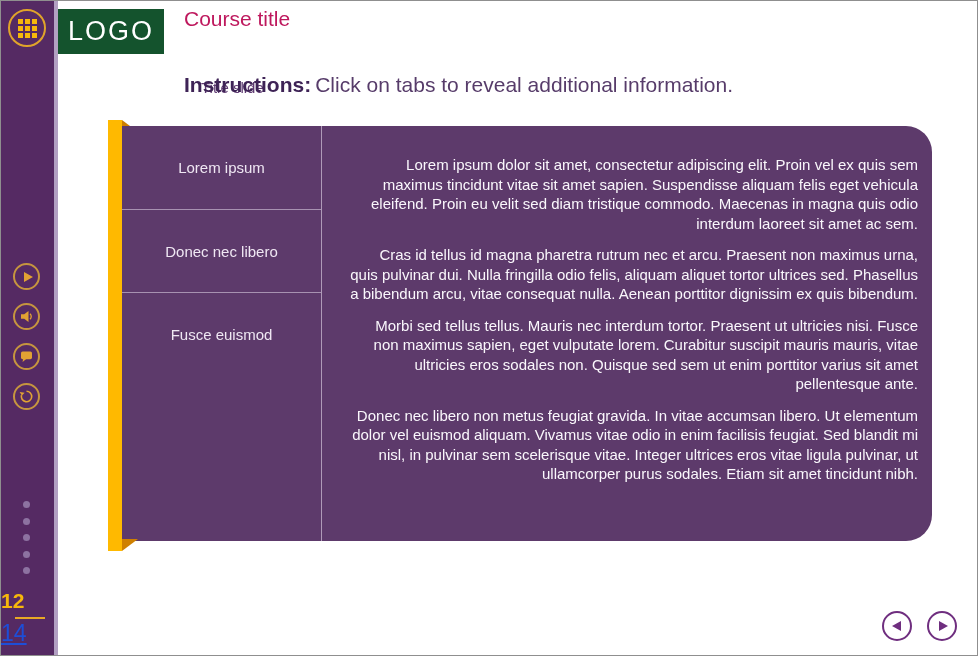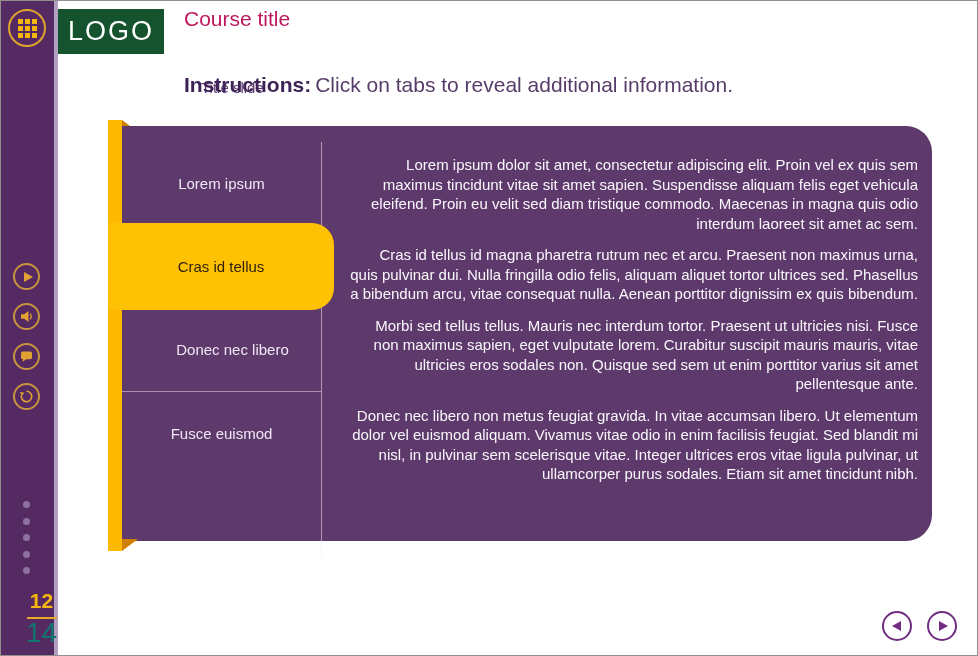--- a/index.html
+++ b/index.html
@@ -18,44 +18,44 @@
 
   .ctrl{position:absolute;left:12px;width:27px;height:27px;border:2px solid #c6953f;border-radius:50%;
         box-sizing:border-box;display:flex;align-items:center;justify-content:center;cursor:pointer;background:transparent;padding:0;}
   .ctrl.play{top:262px;} .ctrl.audio{top:302px;} .ctrl.comment{top:342px;} .ctrl.replay{top:382px;}
   .tri-play{width:0;height:0;border-left:9px solid #e2a233;border-top:5.5px solid transparent;
             border-bottom:5.5px solid transparent;margin-left:3px;}
 
   .dots{position:absolute;left:22px;top:500px;display:flex;flex-direction:column;gap:9.5px;}
   .dot{width:7px;height:7px;border-radius:50%;background:#8d72a1;}
 
-  .pager{position:absolute;left:12px;top:588px;width:57px;text-align:center;}
+  .pager{position:absolute;left:0;top:588px;width:57px;}
   .pager .cur{color:#f6b70b;font-size:21px;font-weight:bold;line-height:24px;}
   .pager .rule{width:30px;height:2px;background:#e8a825;margin:4px auto 3px auto;}
-  .pager .tot{color:#0f766e;font-size:28px;line-height:22px;}
+  .pager .tot{color:#1d4ed8;font-size:23px;line-height:22px;text-decoration:underline;}
 
   
   .logo-box{position:absolute;left:57px;top:8px;width:106px;height:45px;background:#14532d;
             display:flex;align-items:center;justify-content:center;}
   .logo-box span{color:#ffffff;font-size:27px;letter-spacing:2px;}
   .title{position:absolute;left:183px;top:6px;font-size:21px;color:#be185d;}
   .subtitle{position:absolute;left:200px;top:33px;font-size:15px;color:#5f3a72;margin-top:45px;}
   .instructions{position:absolute;left:183px;top:72px;font-size:21px;color:#573c6a;}
   .instructions b{color:#3e2356;margin-right:4px;}
 
   
   .ribbon{position:absolute;left:107px;top:119px;width:14px;height:431px;background:#ffb900;z-index:2;}
   .fold-top{position:absolute;left:121px;top:119px;width:0;height:0;
             border-left:8px solid #cf8000;border-top:6px solid transparent;z-index:2;}
   .fold-bottom{position:absolute;left:121px;top:538px;width:0;height:0;
             border-top:12px solid #cf8000;border-right:16px solid transparent;z-index:2;}
 
   .panel{position:absolute;left:121px;top:125px;width:810px;height:415px;background:#5d3a6b;
          border-radius:0 26px 26px 0;}
-  .tab-col{position:absolute;left:0;top:16px;width:200px;height:415px;box-sizing:border-box;
+  .tab-col{position:absolute;left:0;top:0;width:200px;height:415px;box-sizing:border-box;
            border-right:1px solid rgba(242,233,248,0.55);display:flex;flex-direction:column;}
   .tab{height:83px;box-sizing:border-box;display:flex;align-items:center;justify-content:center;
        color:#efe7f3;font-size:15px;cursor:pointer;}
   .tab + .tab{border-top:1px solid rgba(242,233,248,0.5);}
   .tab.active{position:relative;top:-2px;left:-14px;width:226px;height:87px;margin-bottom:-4px;
        background:#ffc104;border-radius:0 22px 22px 0;color:#30220a;border-top:none;z-index:3;}
   .tab.active + .tab{border-top:none;padding-left:22px;}
 
   .tab-content{position:absolute;left:200px;top:0;right:0;bottom:0;box-sizing:border-box;
                padding:29px 14px 0 27px;text-align:right;}
@@ -138,21 +138,20 @@
     <b>Instructions:</b><span>Click on tabs to reveal additional information.</span>
   </div>
 
   <div class="ribbon"></div>
   <div class="fold-top"></div>
   <div class="fold-bottom"></div>
 
   <div class="panel">
     <nav class="tab-col">
         <div class="tab">Lorem ipsum</div>
-        <div class="tab active">Cras id tellus</div>
         <div class="tab">Donec nec libero</div>
         <div class="tab">Fusce euismod</div>
       </nav>
     <div class="tab-content">
         <p>Lorem ipsum dolor sit amet, consectetur adipiscing elit. Proin vel ex quis sem maximus tincidunt vitae sit amet sapien. Suspendisse aliquam felis eget vehicula eleifend. Proin eu velit sed diam tristique commodo. Maecenas in magna quis odio interdum laoreet sit amet ac sem.</p>
         <p>Cras id tellus id magna pharetra rutrum nec et arcu. Praesent non maximus urna, quis pulvinar dui. Nulla fringilla odio felis, aliquam aliquet tortor ultrices sed. Phasellus a bibendum arcu, vitae consequat nulla. Aenean porttitor dignissim ex quis bibendum.</p>
         <p>Morbi sed tellus tellus. Mauris nec interdum tortor. Praesent ut ultricies nisi. Fusce non maximus sapien, eget vulputate lorem. Curabitur suscipit mauris mauris, vitae ultricies eros sodales non. Quisque sed sem ut enim porttitor varius sit amet pellentesque ante.</p>
         <p>Donec nec libero non metus feugiat gravida. In vitae accumsan libero. Ut elementum dolor vel euismod aliquam. Vivamus vitae odio in enim facilisis feugiat. Sed blandit mi nisl, in pulvinar sem scelerisque vitae. Integer ultrices eros vitae ligula pulvinar, ut ullamcorper purus sodales. Etiam sit amet tincidunt nibh.</p>
       </div>
   </div>

